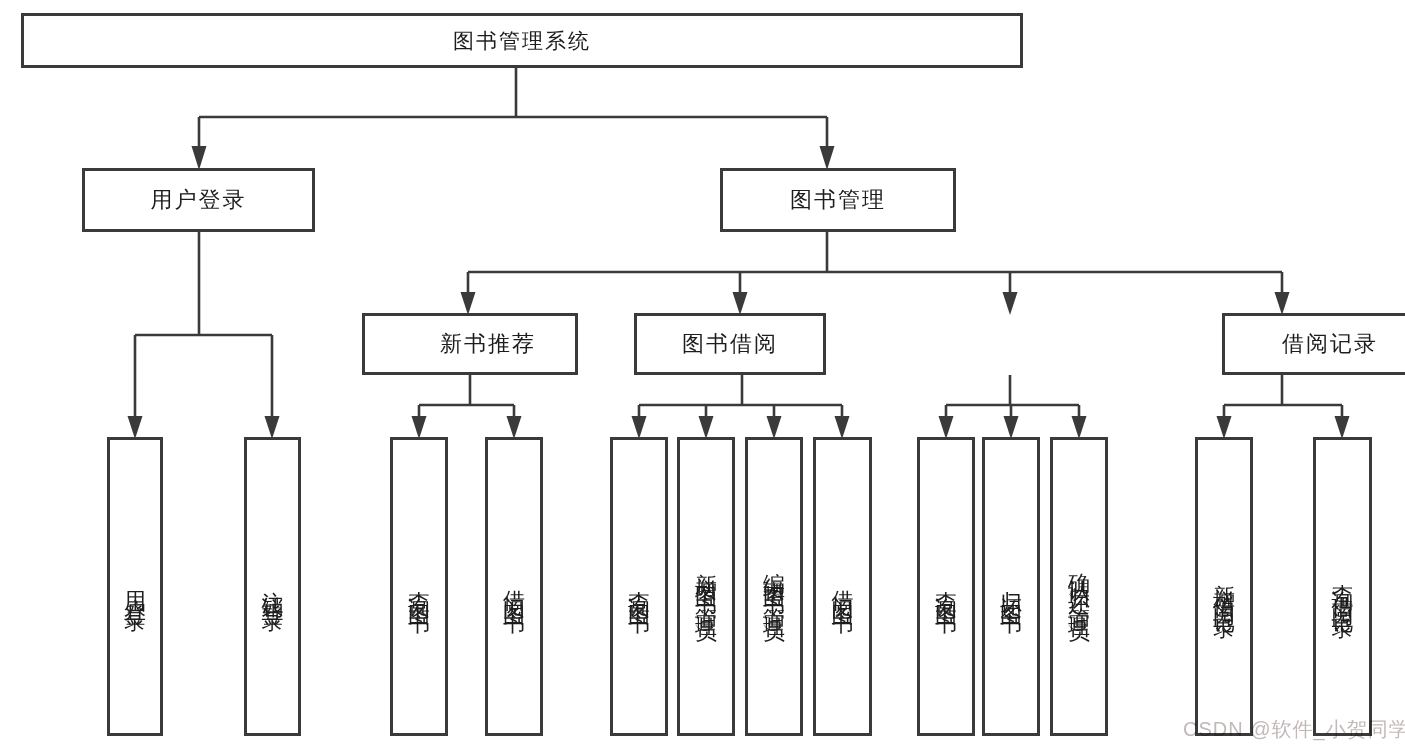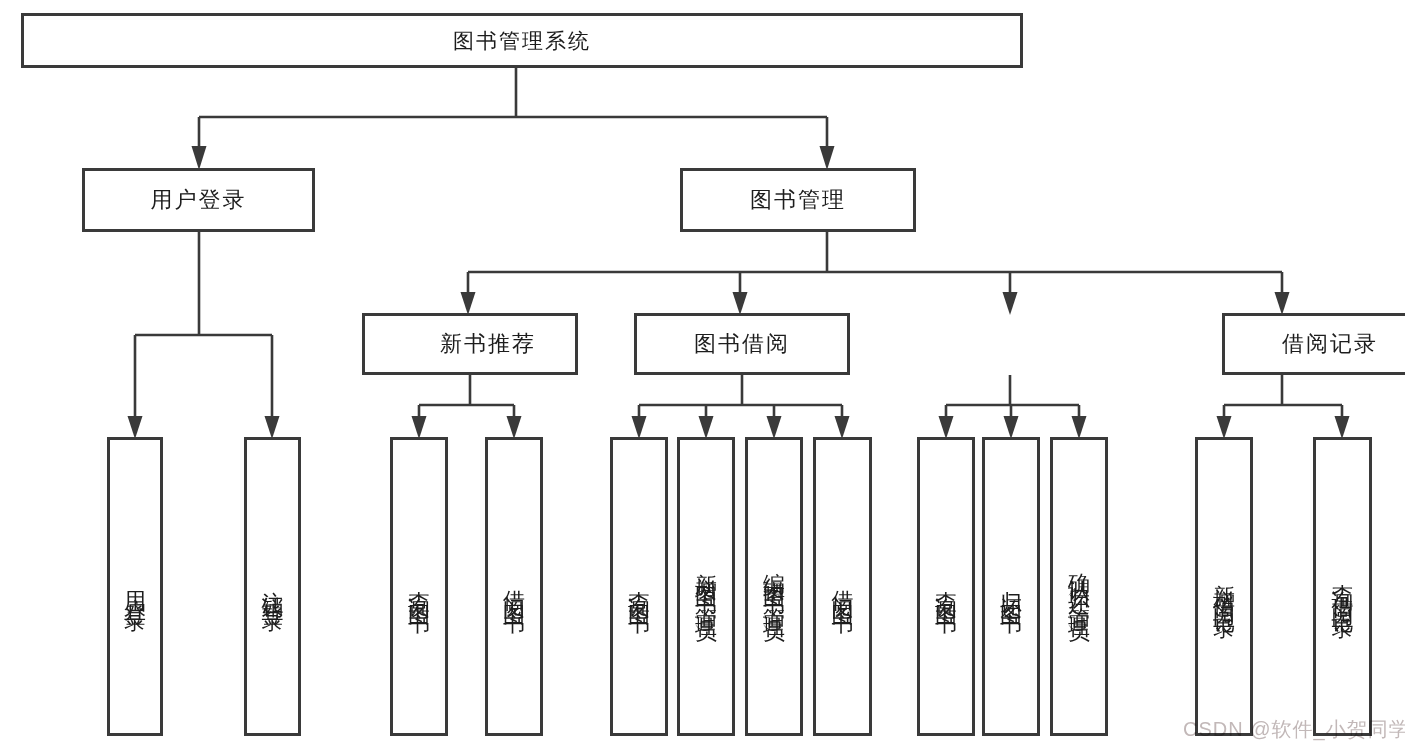--- a/index.html
+++ b/index.html
@@ -108,24 +108,24 @@
       <polygon points="1071.5,416 1086.5,416 1079,439"></polygon>
 
       <polygon points="1216.5,416 1231.5,416 1224,439"></polygon>
       <polygon points="1334.5,416 1349.5,416 1342,439"></polygon>
     </g>
   </svg>
 
   <div class="node h root-box" style="left:21px; top:13px; width:1002px; height:55px;">图书管理系统</div>
 
   <div class="node h" style="left:82px; top:168px; width:233px; height:64px;">用户登录</div>
-  <div class="node h" style="left:680px; top:168px; width:236px; height:64px;">图书管理</div>
+  <div class="node h" style="left:720px; top:168px; width:236px; height:64px;">图书管理</div>
 
   <div class="node h" style="left:362px; top:313px; width:216px; height:62px;padding-left:36px;">新书推荐</div>
-  <div class="node h" style="left:634px; top:313px; width:216px; height:62px;">图书借阅</div>
+  <div class="node h" style="left:634px; top:313px; width:192px; height:62px;">图书借阅</div>
   <div class="node h" style="left:1174px; top:313px; width:216px; height:62px;margin-left:48px;">借阅记录</div>
 
   <div class="node v" style="left:107px; width:56px;">用户登录</div>
   <div class="node v" style="left:244px; width:57px;">注销登录</div>
 
   <div class="node v" style="left:390px; width:58px;">查询图书</div>
   <div class="node v" style="left:485px; width:58px;">借阅图书</div>
 
   <div class="node v" style="left:610px; width:58px;">查询图书</div>
   <div class="node v" style="left:677px; width:58px;">新增图书（管理员）</div>

